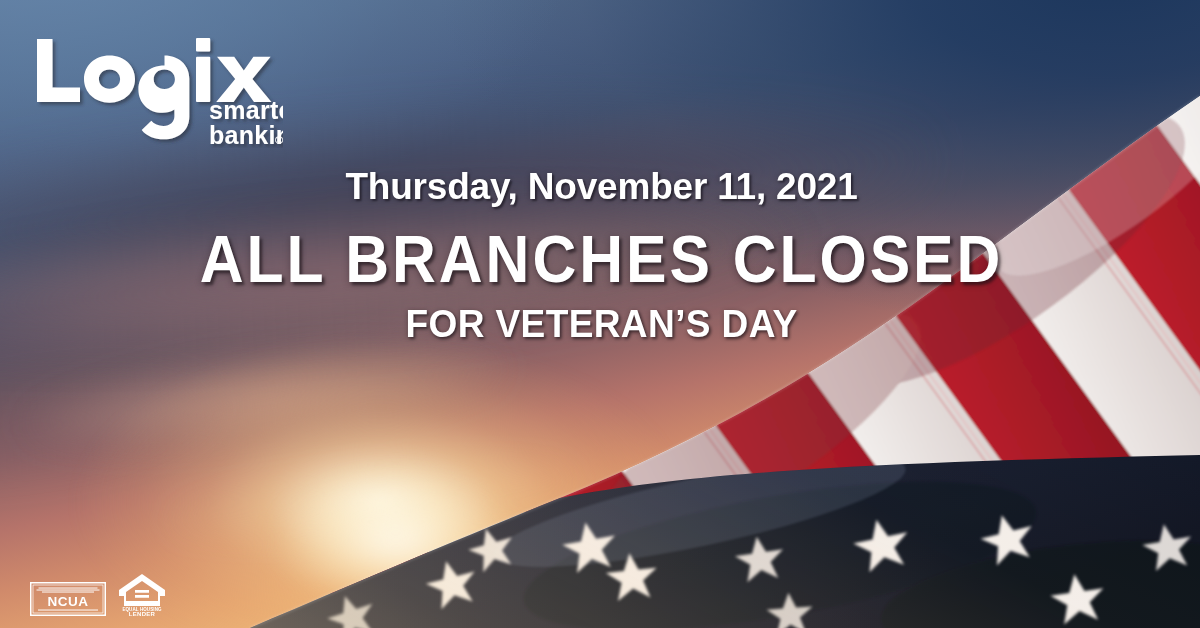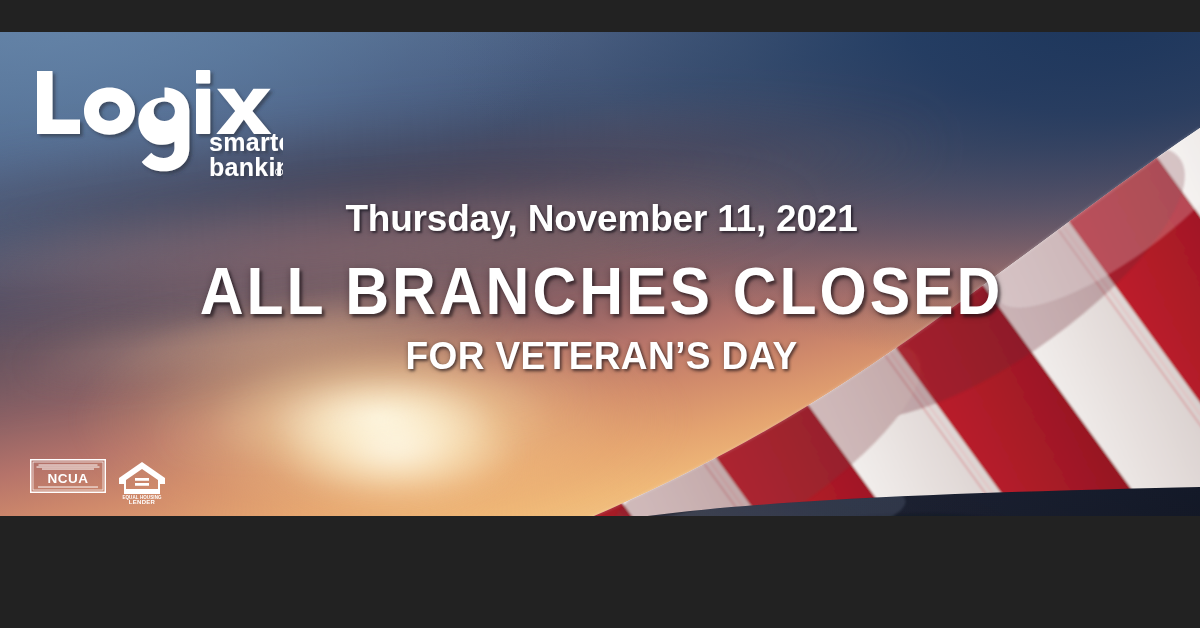--- a/index.html
+++ b/index.html
@@ -9,25 +9,24 @@
     background: #222;
   }
   body {
     font-family: "Liberation Sans", sans-serif;
   }
 
   
   #banner {
     position: relative;
     width: 1200px;
-    height: 484px;
+    height: 628px;
     overflow: hidden;
     background: #ec4899;
     user-select: none;
-    margin-top: 32px;
   }
 
   
   .sky-base {
     position: absolute;
     inset: 0;
     background:
       linear-gradient(168deg,
         #5d7795 0%,
         #546d8e 9%,
@@ -233,21 +232,21 @@
       2px 2px 3px rgba(22,14,20,0.55),
       0 1px 6px rgba(22,14,20,0.32);
   }
 
   
   .badges {
     position: absolute;
     left: 30px;
     bottom: 12px;
     display: flex;
-    align-items: flex-start;
+    align-items: flex-end;
     gap: 11px;
   }
   .badge-ncua { width: 76px; height: 34px; }
   .badge-ehl  { width: 50px; height: 45px; }
   .badges svg { display: block; width: 100%; height: 100%; }
 </style>
 </head>
 <body>
 
 <div id="banner">

